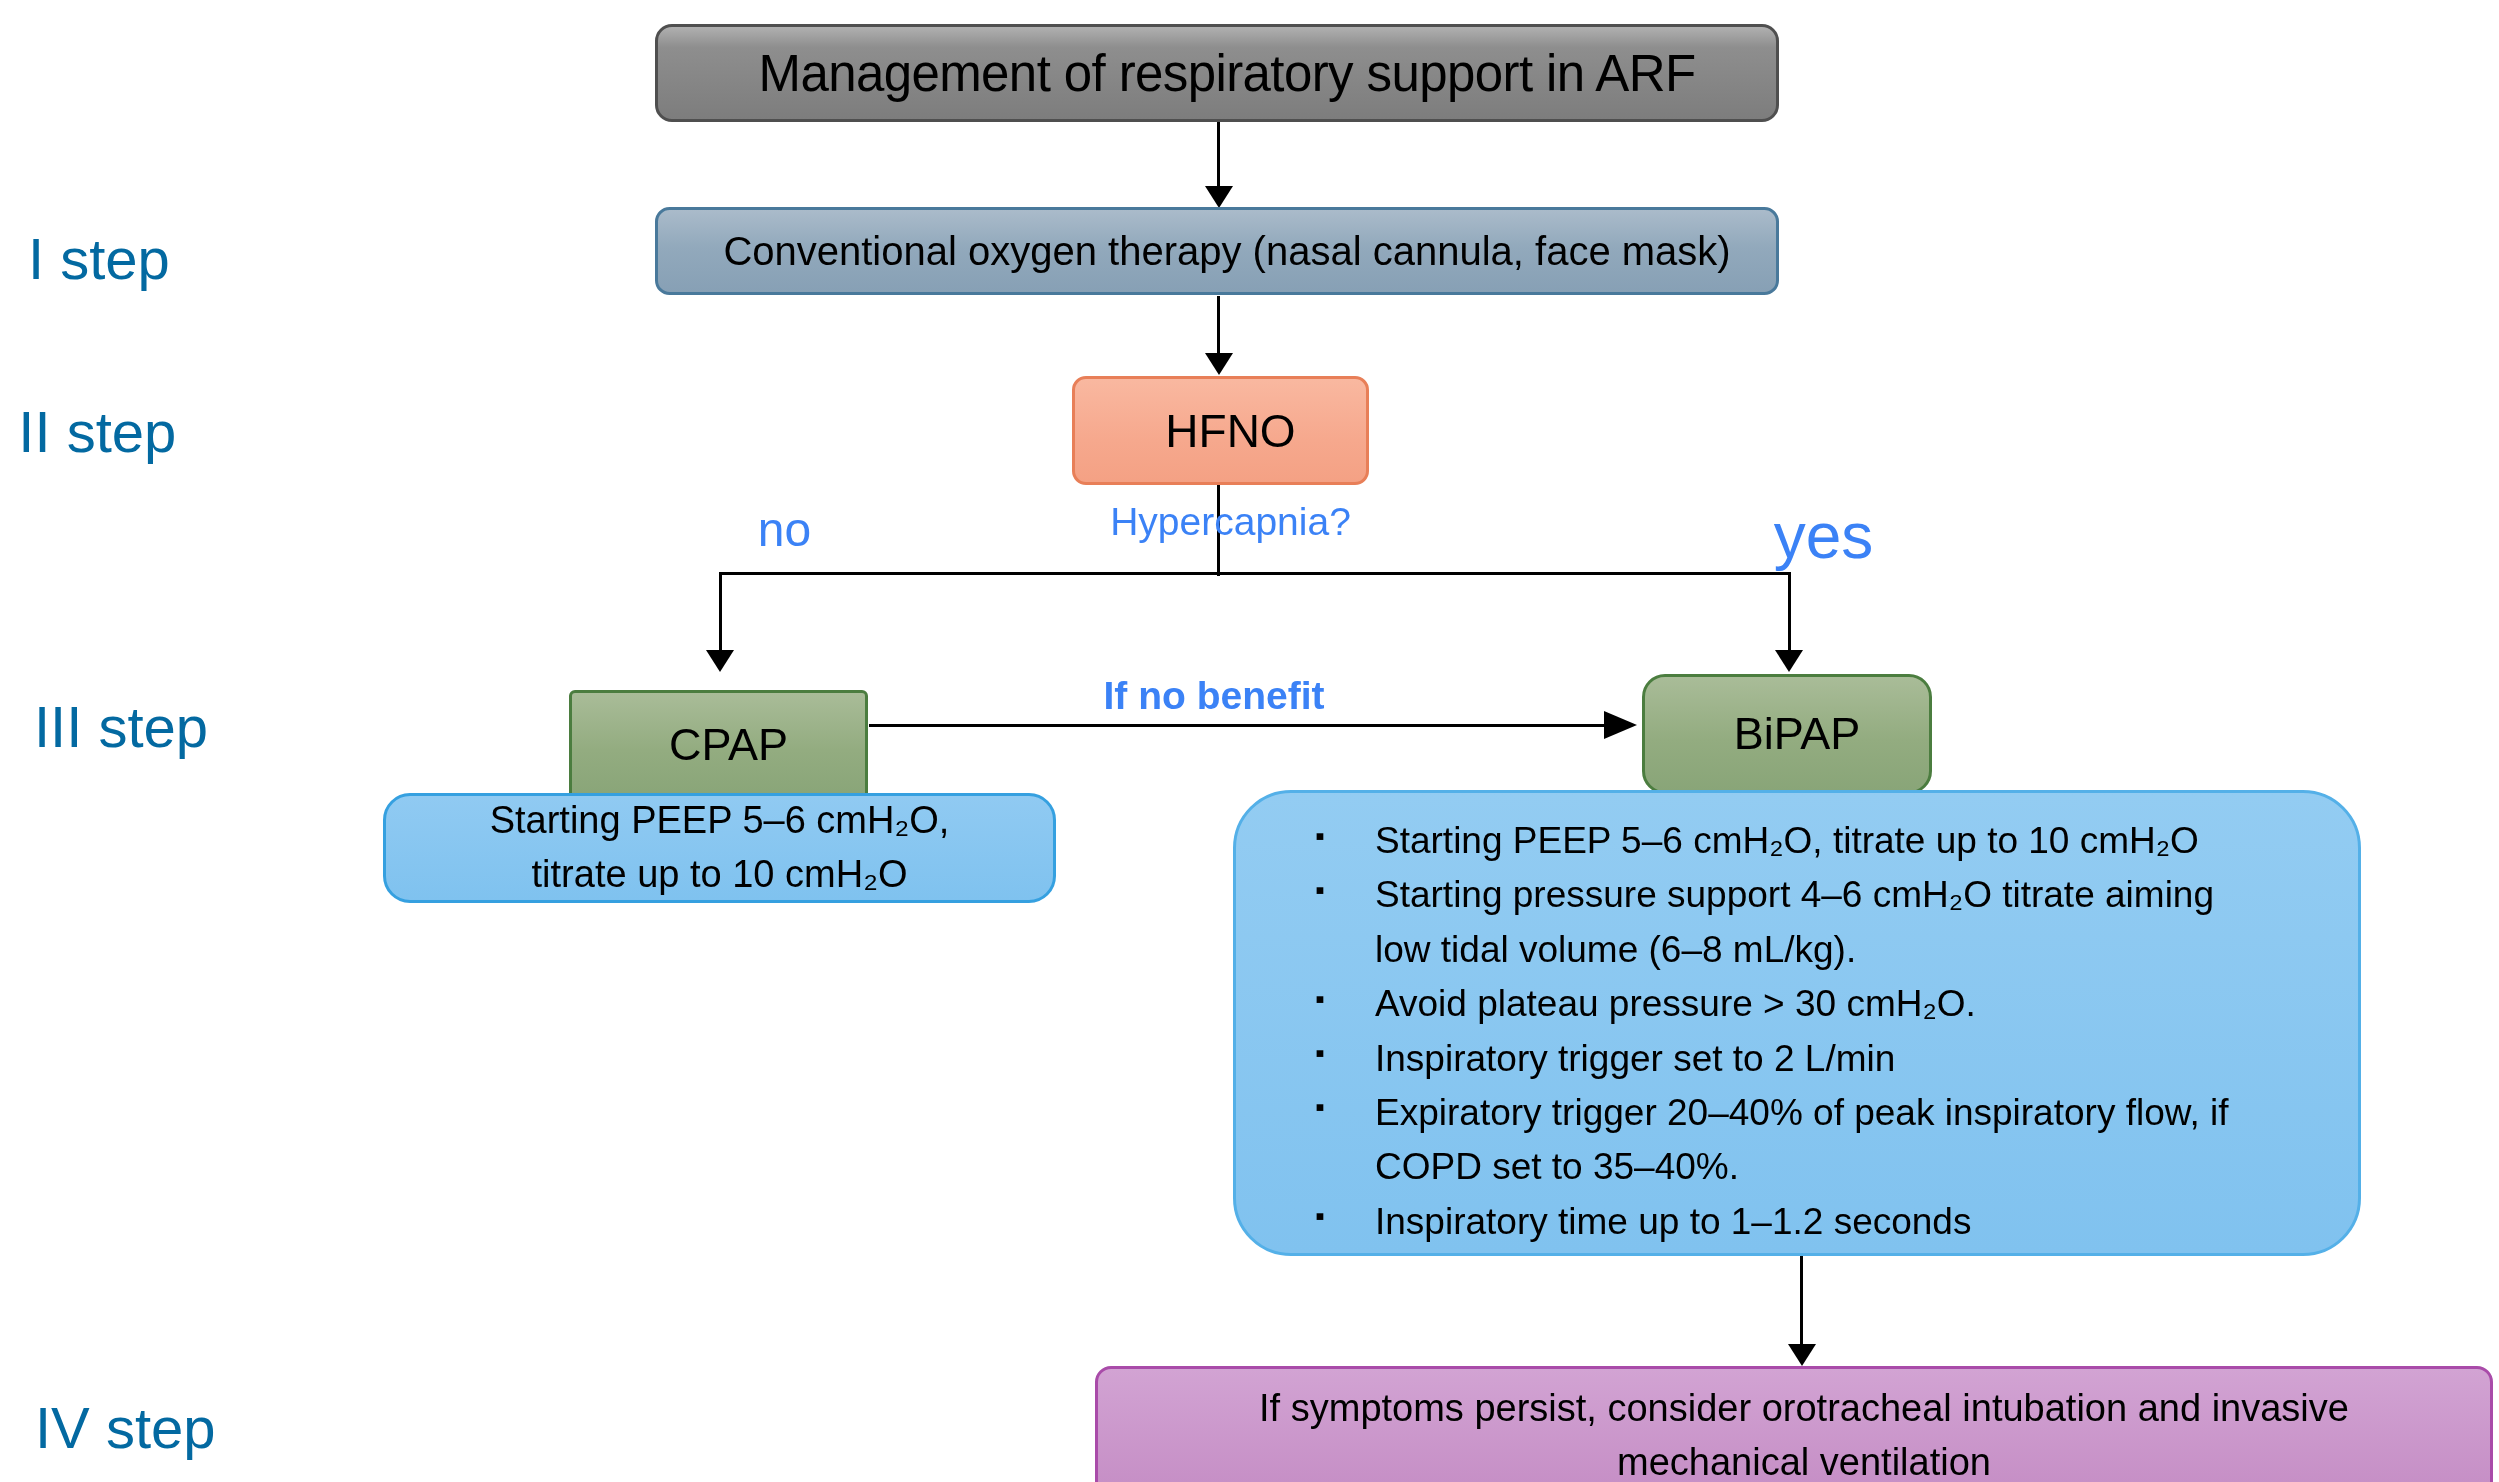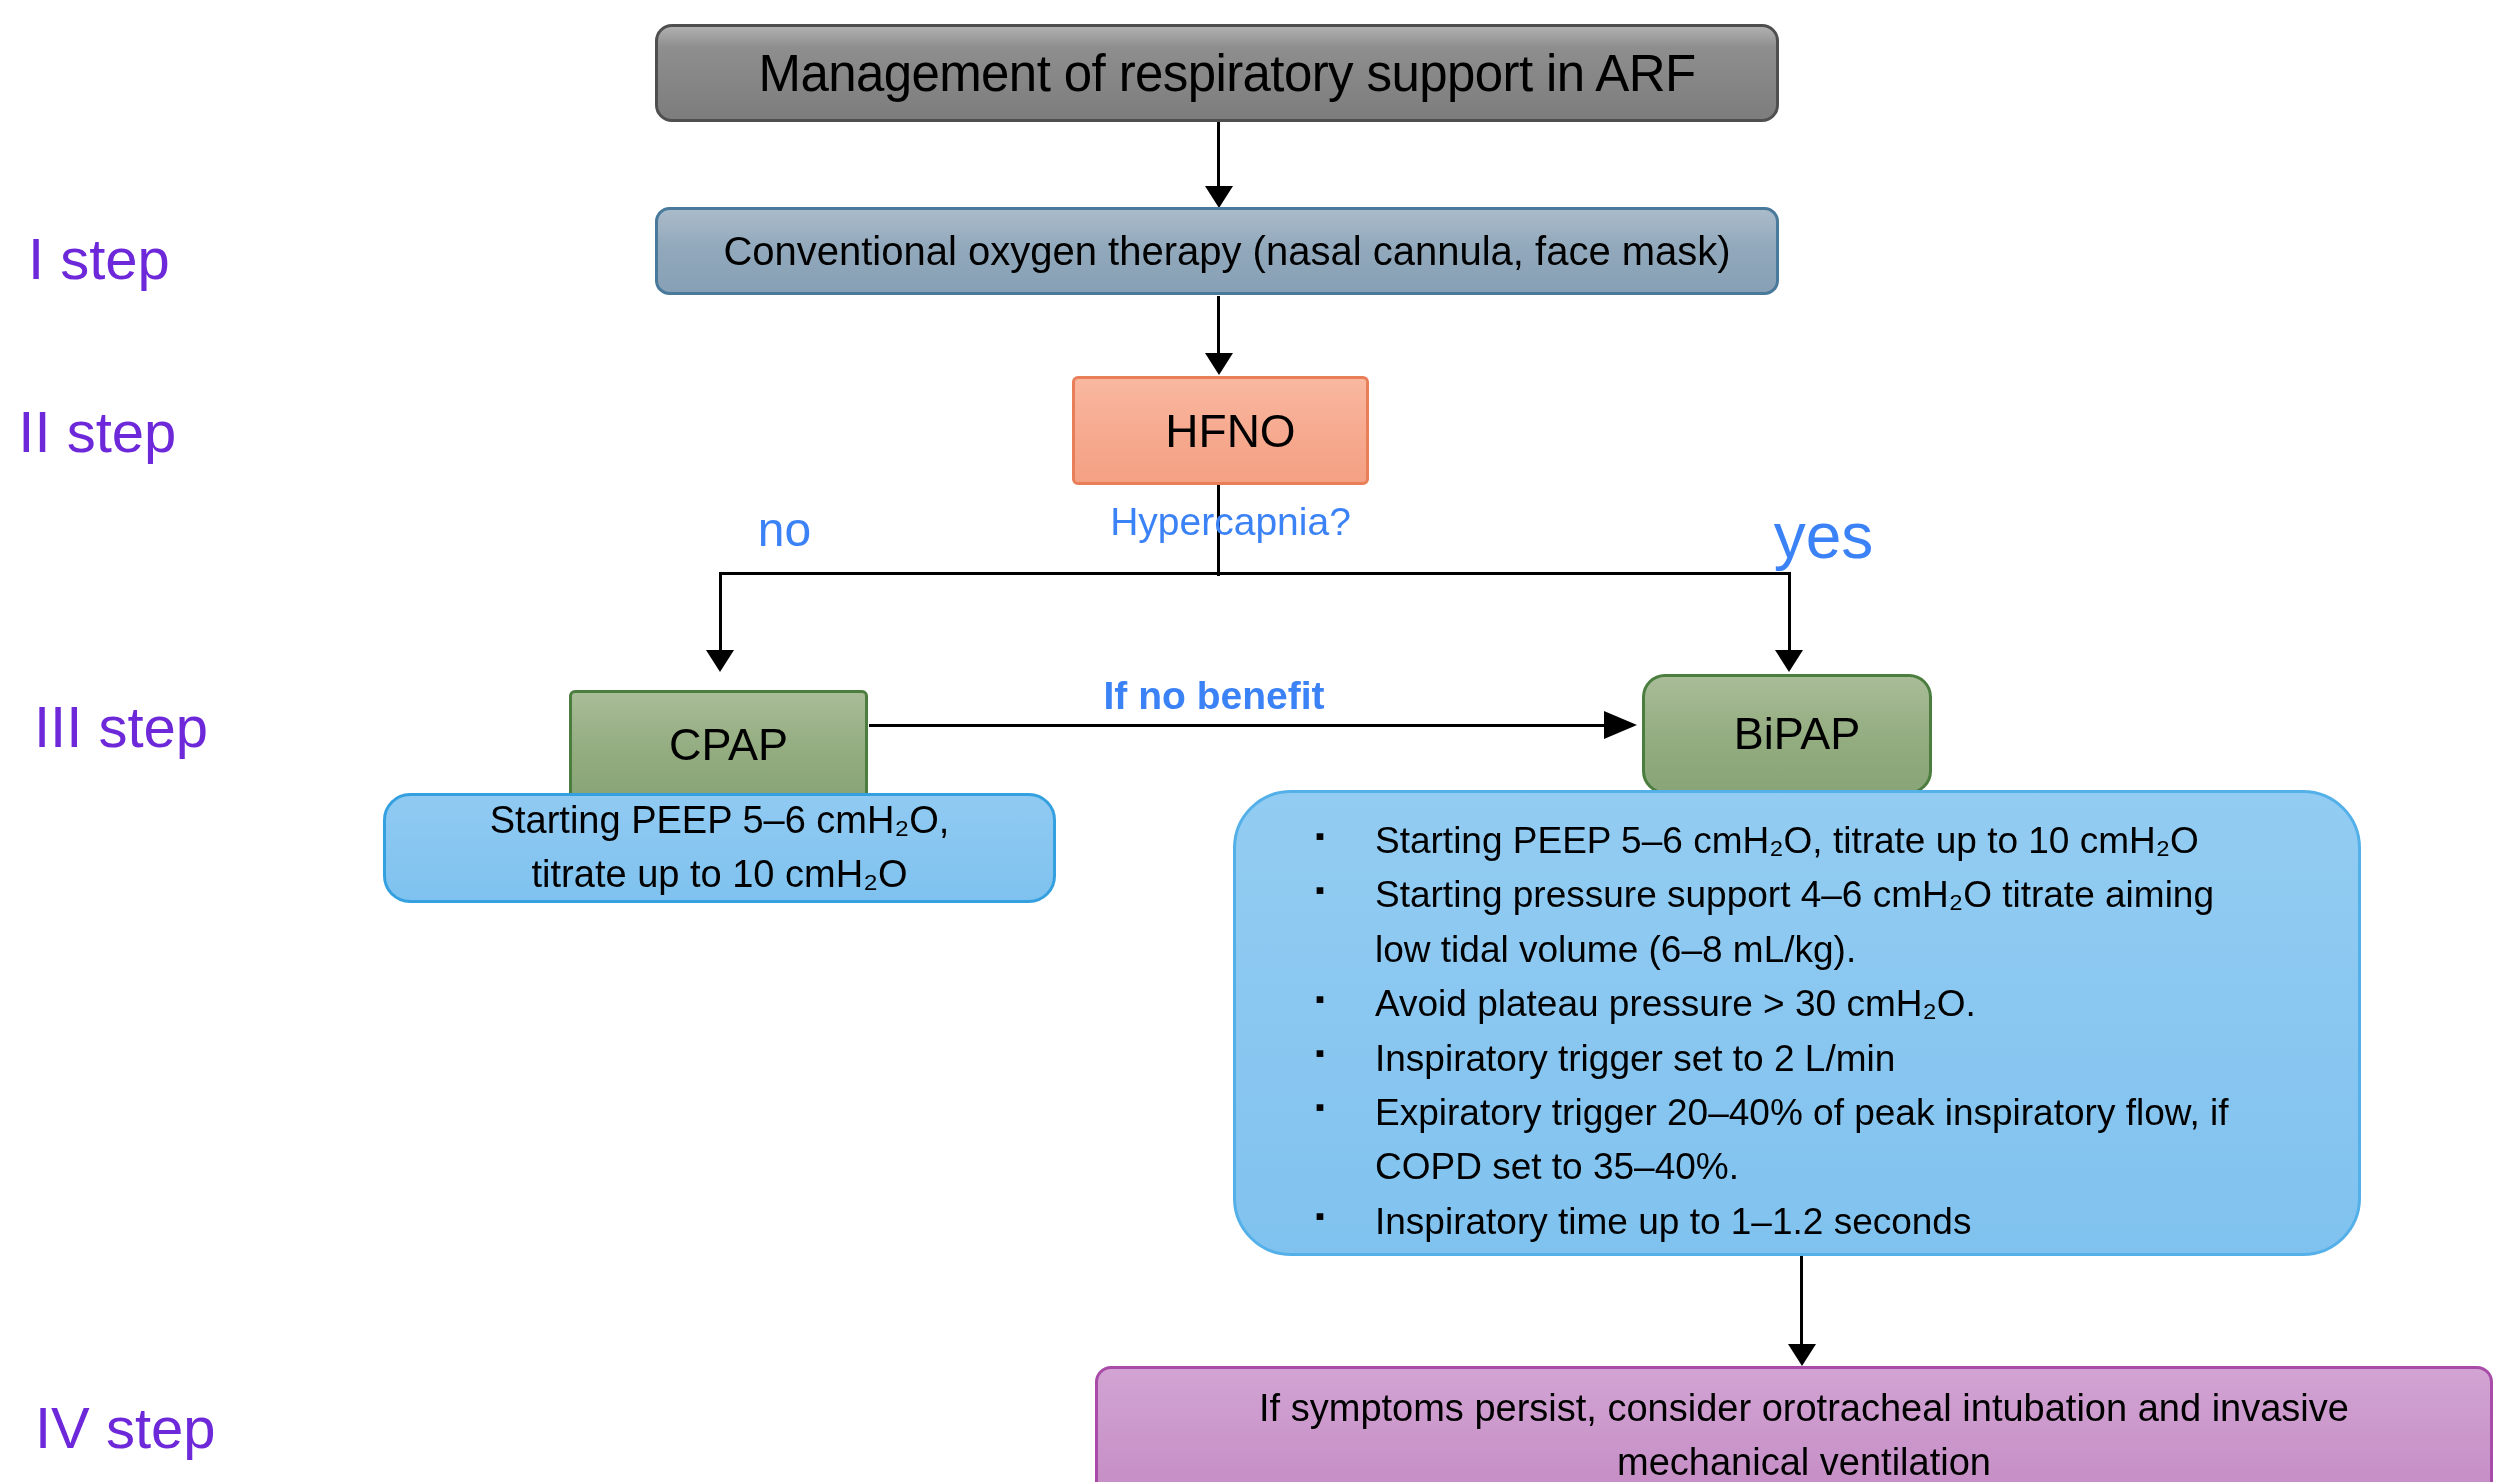--- a/index.html
+++ b/index.html
@@ -30,21 +30,21 @@
     font-size: 51px; letter-spacing: -0.6px;
   }
   .node-oxygen {
     left: 655px; top: 207px; width: 1124px; height: 88px;
     border: 3.1px solid #49799b; border-radius: 14.6px;
     background: linear-gradient(180deg, #aabbca 0%, #92a9bc 45%, #87a0b5 100%);
     font-size: 40px;
   }
   .node-hfno {
     left: 1072px; top: 376px; width: 297px; height: 109px;
-    border: 3.1px solid #e87f58; border-radius: 6px;
+    border: 3.1px solid #e87f58; border-radius: 14px;
     background: linear-gradient(180deg, #f9b8a0 0%, #f6a88d 60%, #f4a184 100%);
     font-size: 46px;
   }
   .node-green {
     border: 3.1px solid #4b7d3f; border-radius: 23px;
     background: linear-gradient(180deg, #a9bc98 0%, #93ac80 55%, #89a578 100%);
     font-size: 45px;
   }
   .node-cpap  { left: 569px;  top: 690px; width: 299px; height: 110px; border-radius: 6px; }
   .node-bipap { left: 1642px; top: 674px; width: 290px; height: 120px; }
@@ -76,21 +76,21 @@
     padding-left: 67px;
     line-height: 1.47;
     max-width: 854px;
   }
   .bullets .marker {
     position: absolute; left: 7.3px; top: 8.5px;
     font-size: 27px; line-height: 1;
   }
 
   
-  .step-label { position: absolute; font-size: 58px; color: #6d28d9; white-space: nowrap; }
+  .step-label { position: absolute; font-size: 58px; color: #0369a1; white-space: nowrap; }
   .step-1 { left: 28px;  top: 225px; }
   .step-2 { left: 18.3px;  top: 398px; }
   .step-3 { left: 34px;  top: 693px; }
   .step-4 { left: 35px;  top: 1394px; }
 
   
   .blue-label { position: absolute; color: #3b82f6; text-align: center; white-space: nowrap; }
   .lbl-hypercapnia { left: 1017px; top: 500px;  width: 427px; font-size: 39px; font-weight: 400; }
   .lbl-no          { left: 702px; top: 502px;  width: 165px; font-size: 48px; }
   .lbl-yes         { left: 1741px; top: 499px;  width: 165px; font-size: 64px; }

